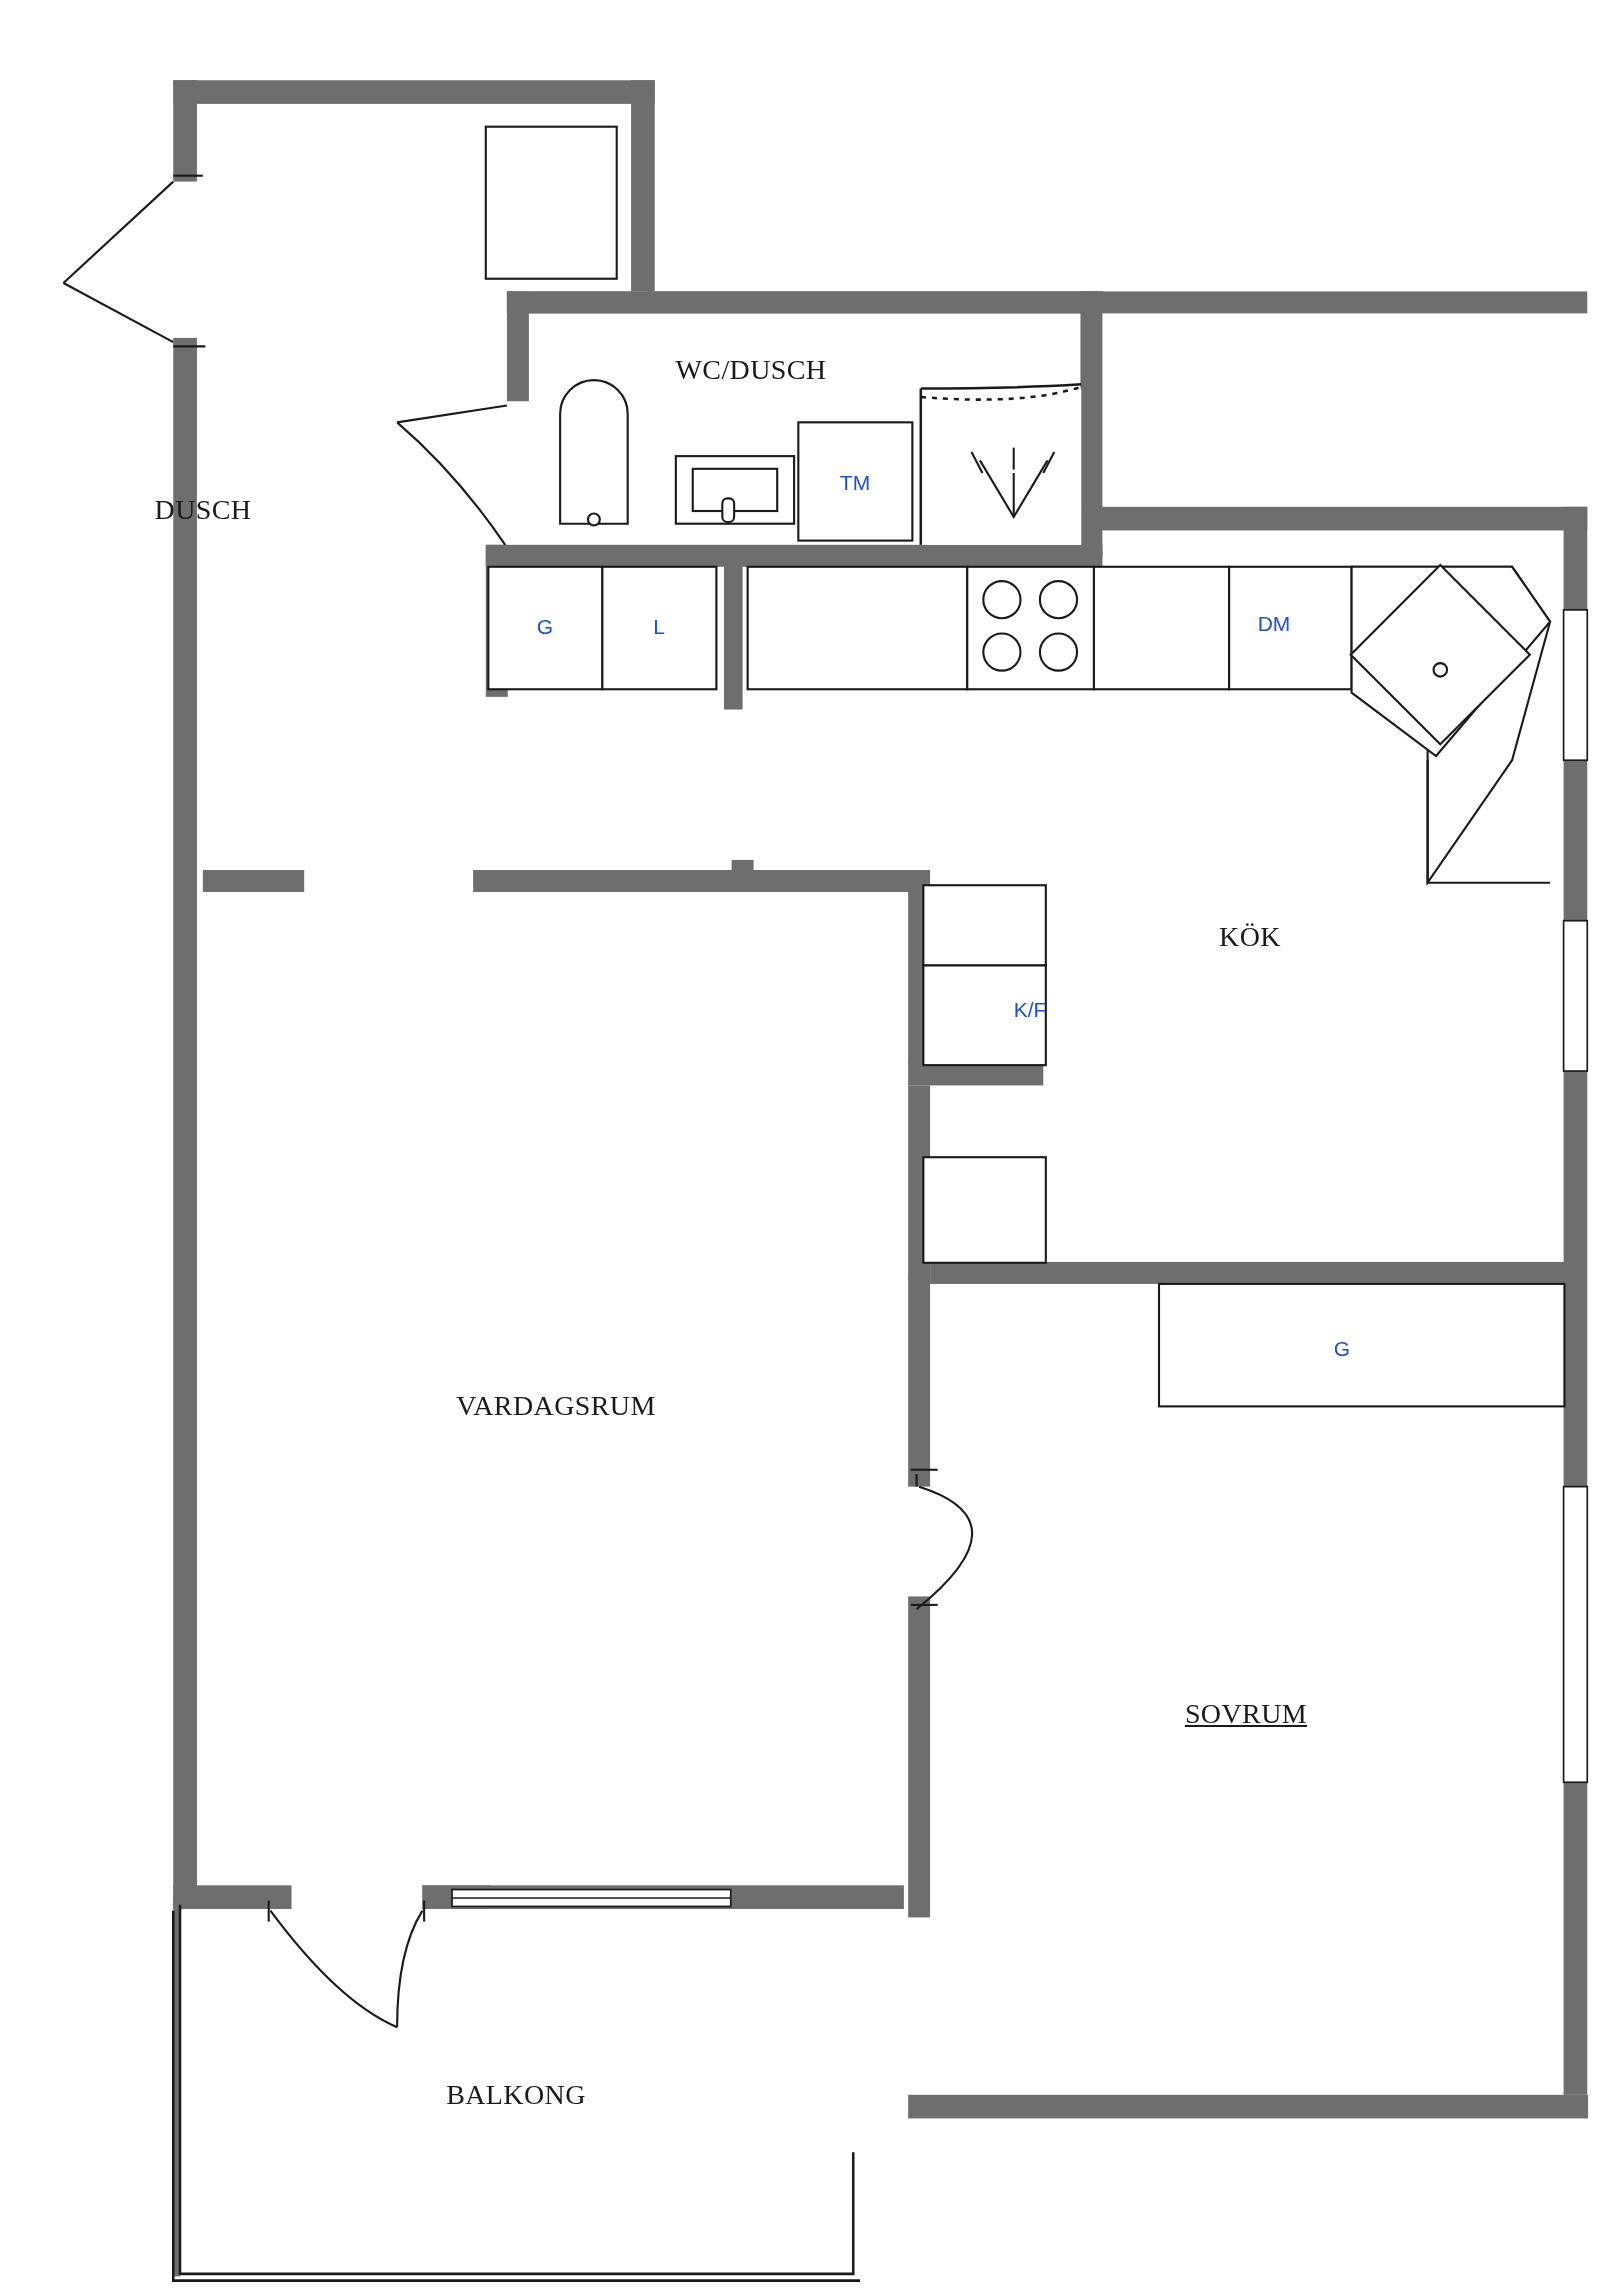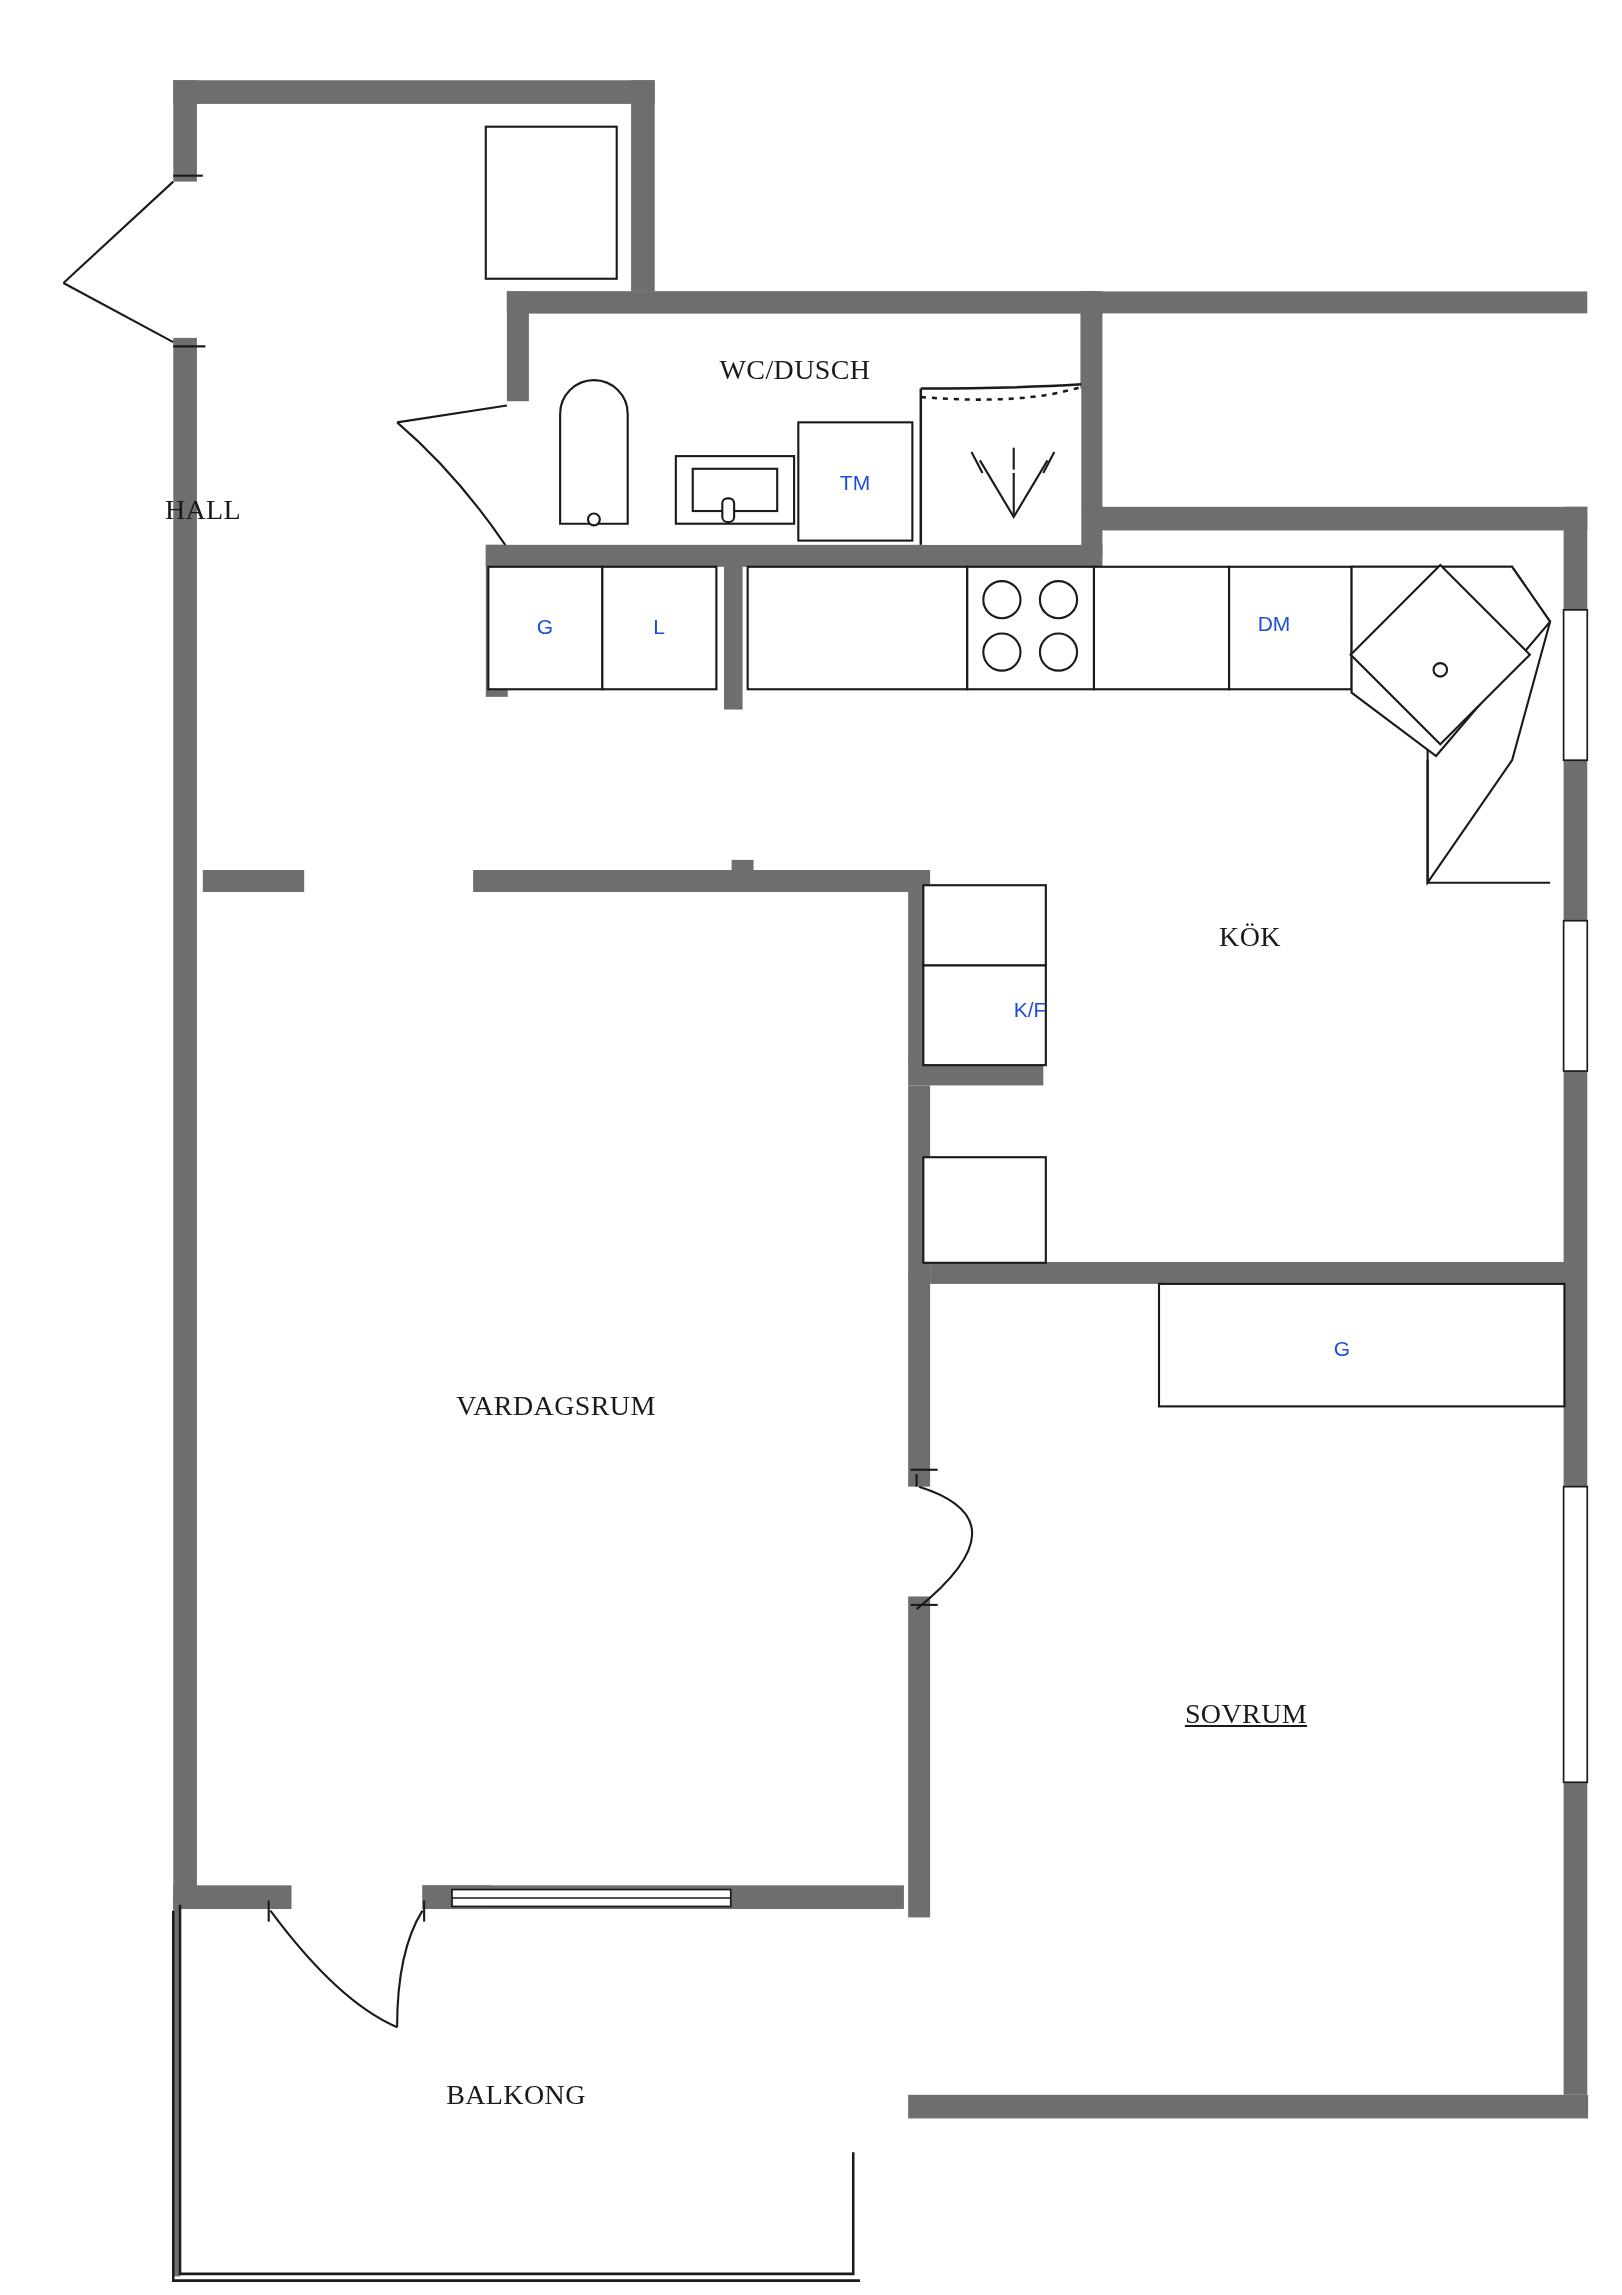--- a/index.html
+++ b/index.html
@@ -194,22 +194,22 @@
       <rect x="1093" y="1048" width="145" height="95"></rect>
       <rect x="1093" y="1143" width="145" height="118"></rect>
       <rect x="1093" y="1370" width="145" height="125"></rect>
     </g>
 
     <g fill="#ffffff" stroke="#1a1a1a" stroke-width="2.5">
       <rect x="1372" y="1520" width="480" height="145"></rect>
     </g>
   </svg>
 
-  <div class="room-label big" style="left:203px; top:510px;">HALL</div>
-  <div class="room-label big" style="left:795px; top:370px;">WC/DUSCH</div>
+  <div class="room-label big" style="left:203px; top:510px;">DUSCH</div>
+  <div class="room-label big" style="left:751px; top:370px;">WC/DUSCH</div>
   <div class="room-label big" style="left:1250px; top:937px;text-align:right;">KÖK</div>
   <div class="room-label big" style="left:556px; top:1406px;">VARDAGSRUM</div>
   <div class="room-label big" style="left:1246px; top:1714px;text-decoration:underline;">SOVRUM</div>
   <div class="room-label big" style="left:516px; top:2095px;">BALKONG</div>
 
   <div class="appliance-label" style="left:855px; top:483px;">TM</div>
   <div class="appliance-label" style="left:545px; top:627px;">G</div>
   <div class="appliance-label" style="left:659px; top:627px;">L</div>
   <div class="appliance-label" style="left:1274px; top:624px;text-align:center;">DM</div>
   <div class="appliance-label" style="left:982px; top:1010px;margin-left:48px;">K/F</div>

